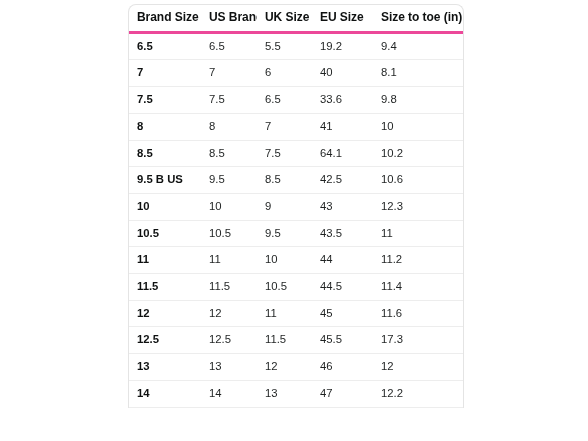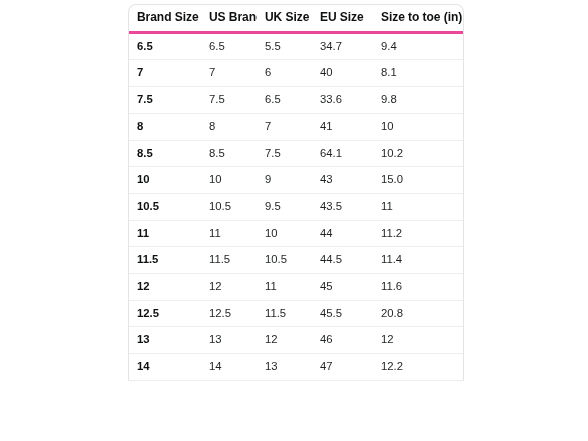--- a/index.html
+++ b/index.html
@@ -99,21 +99,21 @@
             <th>UK Size</th>
             <th>EU Size</th>
             <th>Size to toe (in)</th>
           </tr>
       </thead>
       <tbody id="table-body">
           <tr>
             <td class="brand-cell">6.5</td>
             <td>6.5</td>
             <td>5.5</td>
-            <td>34.7</td>
+            <td>19.2</td>
             <td>9.4</td>
           </tr>
           <tr>
             <td class="brand-cell">7</td>
             <td>7</td>
             <td>6</td>
             <td>40</td>
             <td>8.1</td>
           </tr>
           <tr>
@@ -131,25 +131,32 @@
             <td>10</td>
           </tr>
           <tr>
             <td class="brand-cell">8.5</td>
             <td>8.5</td>
             <td>7.5</td>
             <td>64.1</td>
             <td>10.2</td>
           </tr>
           <tr>
+            <td class="brand-cell">9.5 B US</td>
+            <td>9.5</td>
+            <td>8.5</td>
+            <td>42.5</td>
+            <td>10.6</td>
+          </tr>
+          <tr>
             <td class="brand-cell">10</td>
             <td>10</td>
             <td>9</td>
             <td>43</td>
-            <td>15.0</td>
+            <td>12.3</td>
           </tr>
           <tr>
             <td class="brand-cell">10.5</td>
             <td>10.5</td>
             <td>9.5</td>
             <td>43.5</td>
             <td>11</td>
           </tr>
           <tr>
             <td class="brand-cell">11</td>
@@ -170,21 +177,21 @@
             <td>12</td>
             <td>11</td>
             <td>45</td>
             <td>11.6</td>
           </tr>
           <tr>
             <td class="brand-cell">12.5</td>
             <td>12.5</td>
             <td>11.5</td>
             <td>45.5</td>
-            <td>20.8</td>
+            <td>17.3</td>
           </tr>
           <tr>
             <td class="brand-cell">13</td>
             <td>13</td>
             <td>12</td>
             <td>46</td>
             <td>12</td>
           </tr>
           <tr>
             <td class="brand-cell">14</td>

